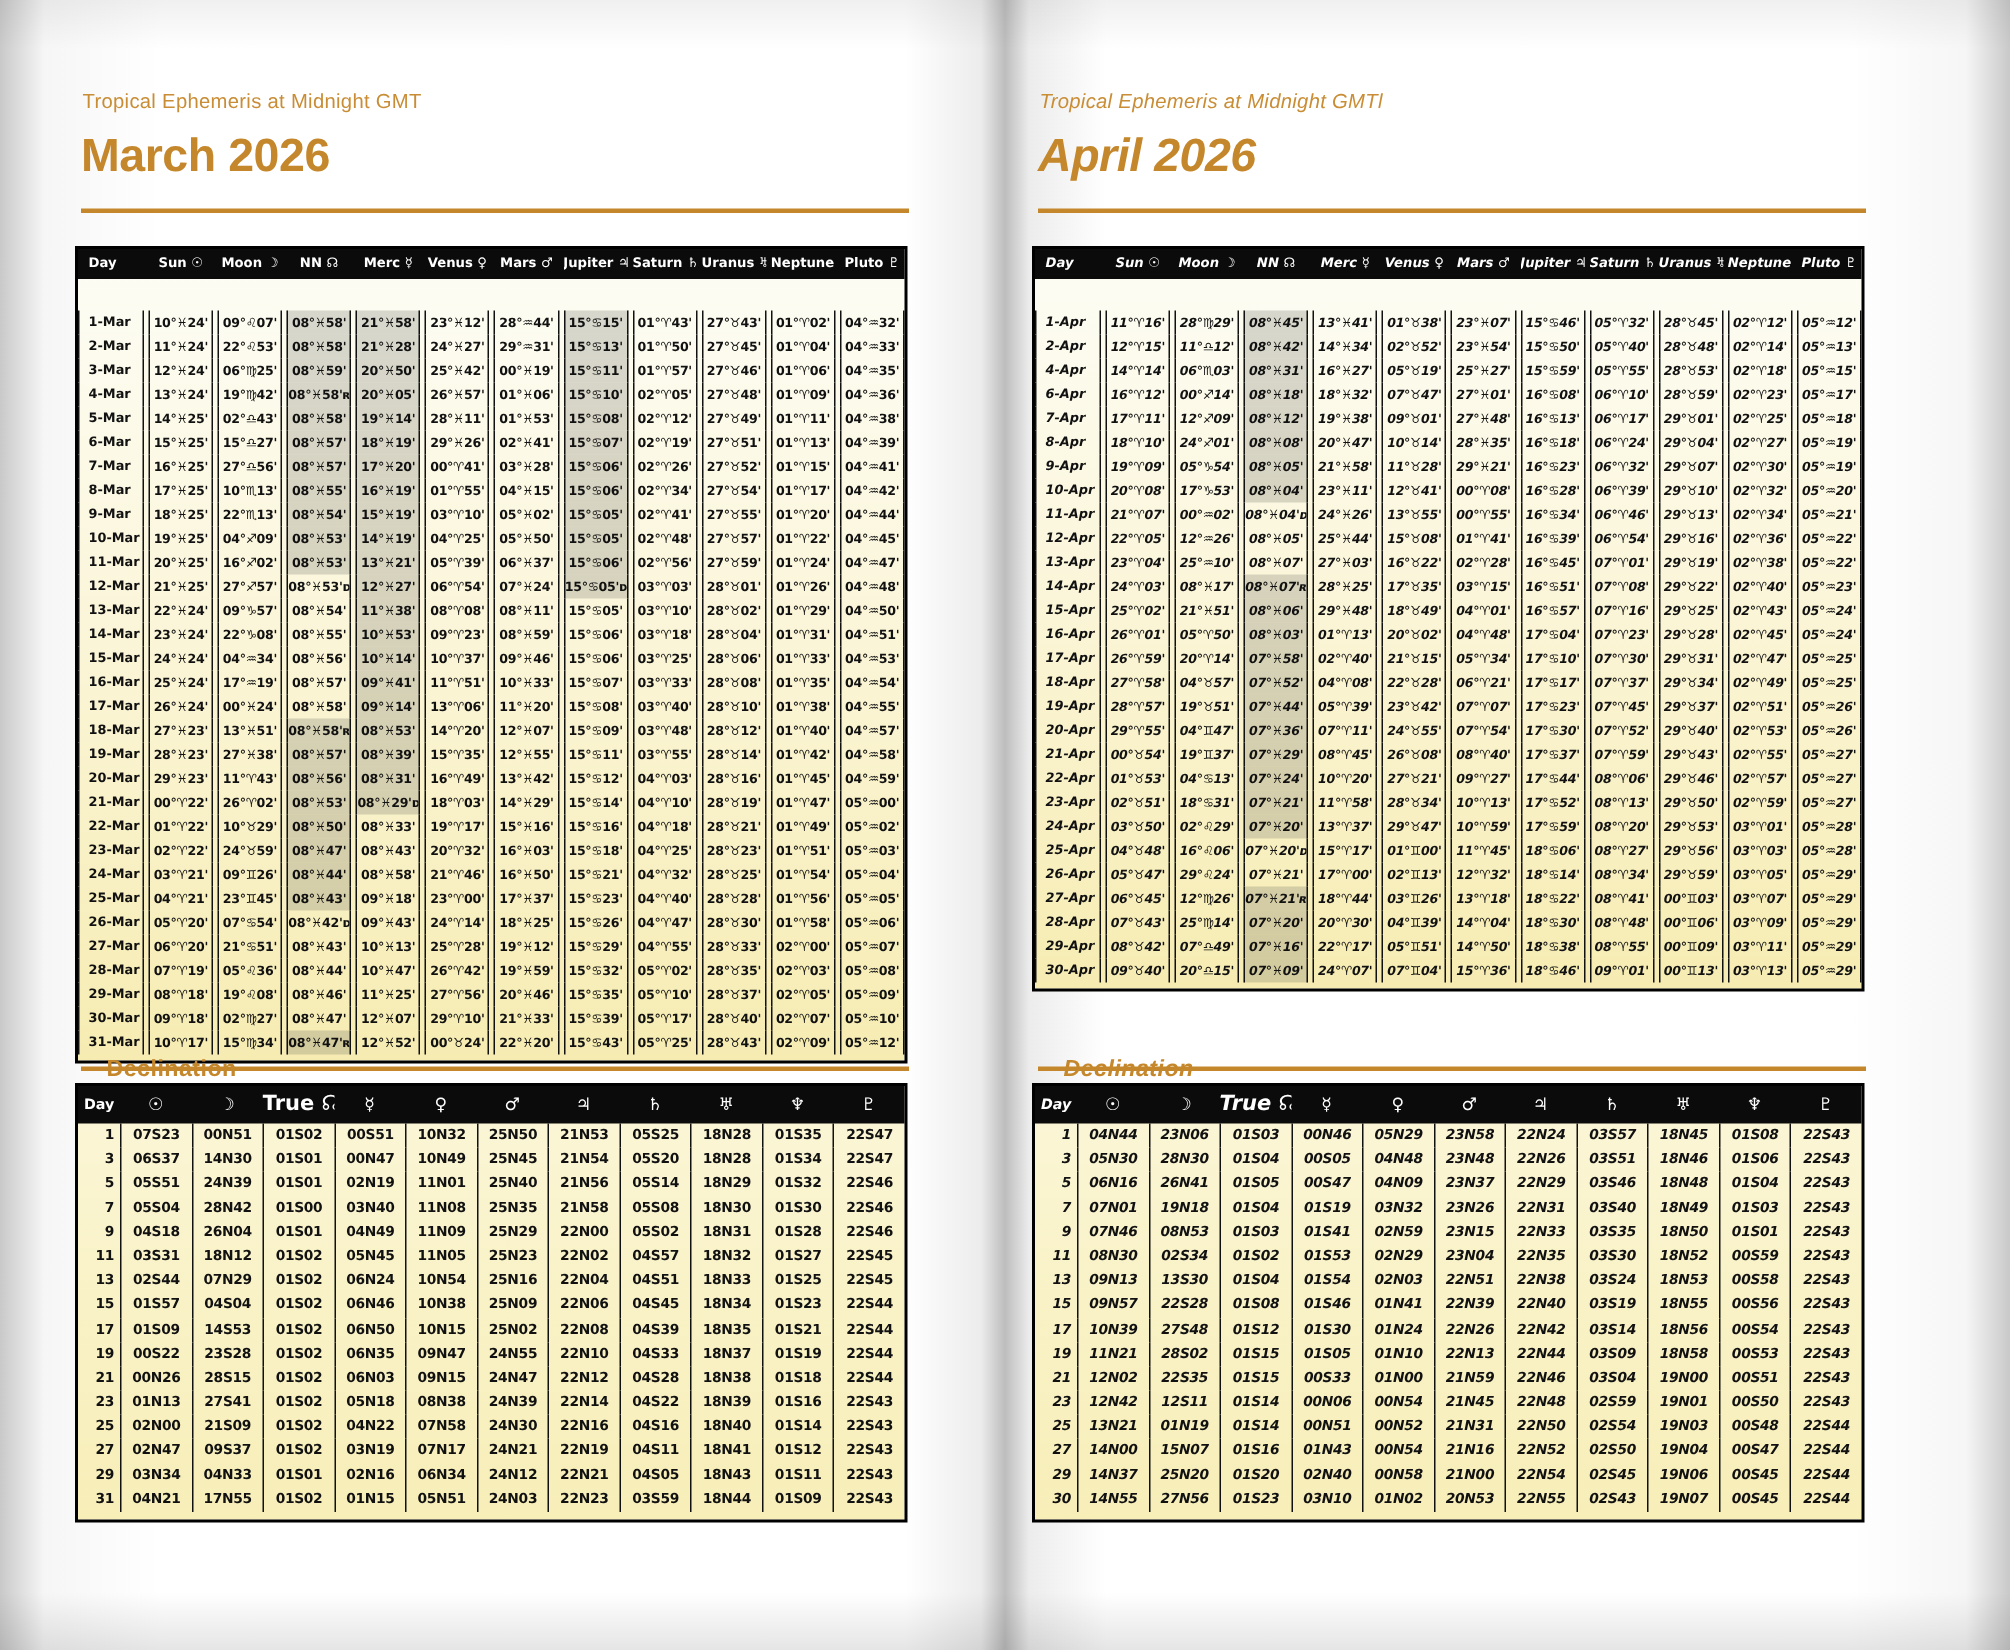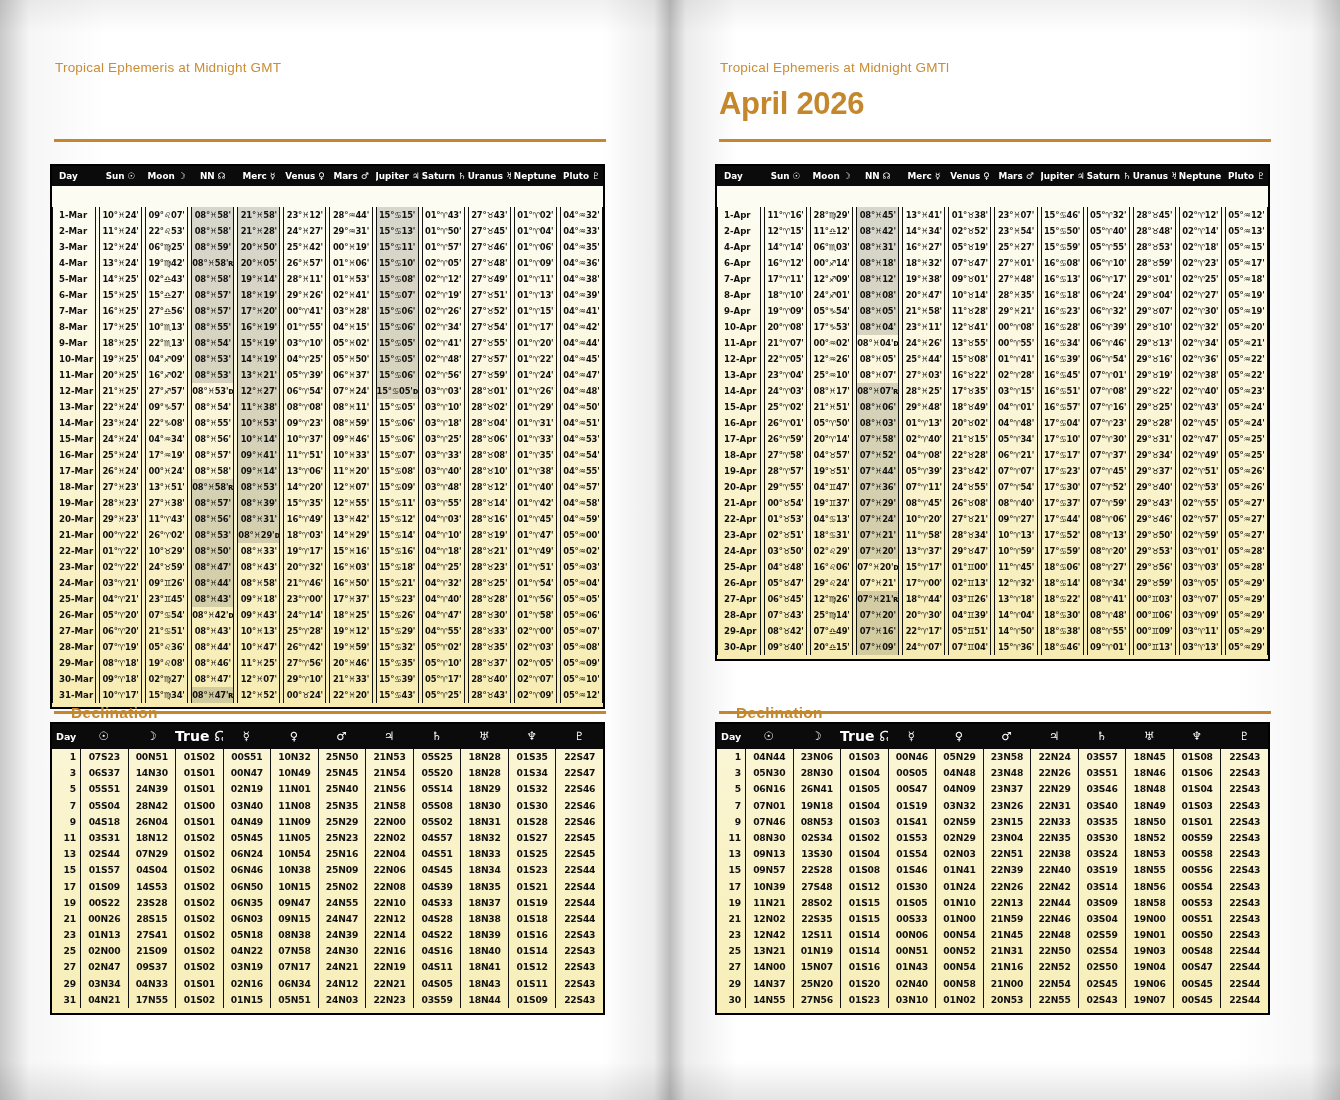--- a/index.html
+++ b/index.html
@@ -13,21 +13,21 @@
     position:relative;width:1340px;height:1100px;
     background:
       linear-gradient(180deg, rgba(0,0,0,0.06) 0%, rgba(0,0,0,0) 3%, rgba(0,0,0,0) 96.5%, rgba(0,0,0,0.10) 100%),
       linear-gradient(90deg,
         #c9c9c9 0%, #f6f6f6 2.2%, #ffffff 8%, #ffffff 45%,
         #ececec 48.8%, #bdbdbd 50%, #ececec 51.2%,
         #ffffff 55%, #ffffff 92%, #f6f6f6 97.8%, #c9c9c9 100%);
   }
   .page-content{position:absolute;top:0;width:556px;height:1100px;}
   .page-content.left{left:50px;}
-  .page-content.right{left:715px;}
+  .page-content.right{left:688px;font-style:italic;}
 
   .eyebrow{
     position:absolute;top:60px;left:5px;
     font-size:13.5px;color:#c98d36;letter-spacing:0.2px;
   }
   .page-title{
     position:absolute;top:86px;left:4px;margin:0;
     font-size:31px;font-weight:bold;color:#c5872b;letter-spacing:-0.3px;
   }
   .title-rule{
@@ -101,20 +101,21 @@
   .decl-row .decl-cell:first-child{border-left:none;}
   .decl-cell.day{text-align:right;padding-right:4px;}
 </style>
 </head>
 <body>
 
 <div class="spread">
 
   <div class="page-content left">
     <div class="eyebrow">Tropical Ephemeris at Midnight GMT</div>
+    <h1 class="page-title">March 2026</h1>
     <div class="title-rule"></div>
 
     <div class="eph-table">
       <div class="eph-header">
           <div class="eph-hcell day">Day</div>
           <div class="eph-hcell">Sun ☉</div>
           <div class="eph-hcell">Moon ☽</div>
           <div class="eph-hcell">NN ☊</div>
           <div class="eph-hcell">Merc ☿</div>
           <div class="eph-hcell">Venus ♀</div>

